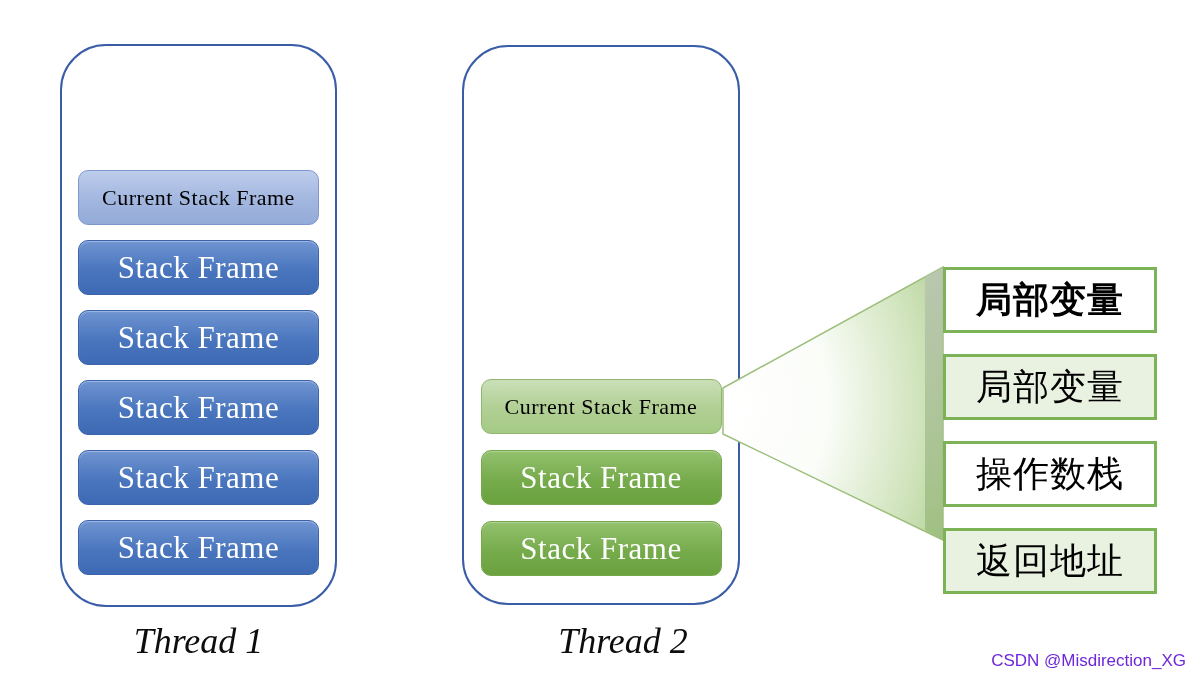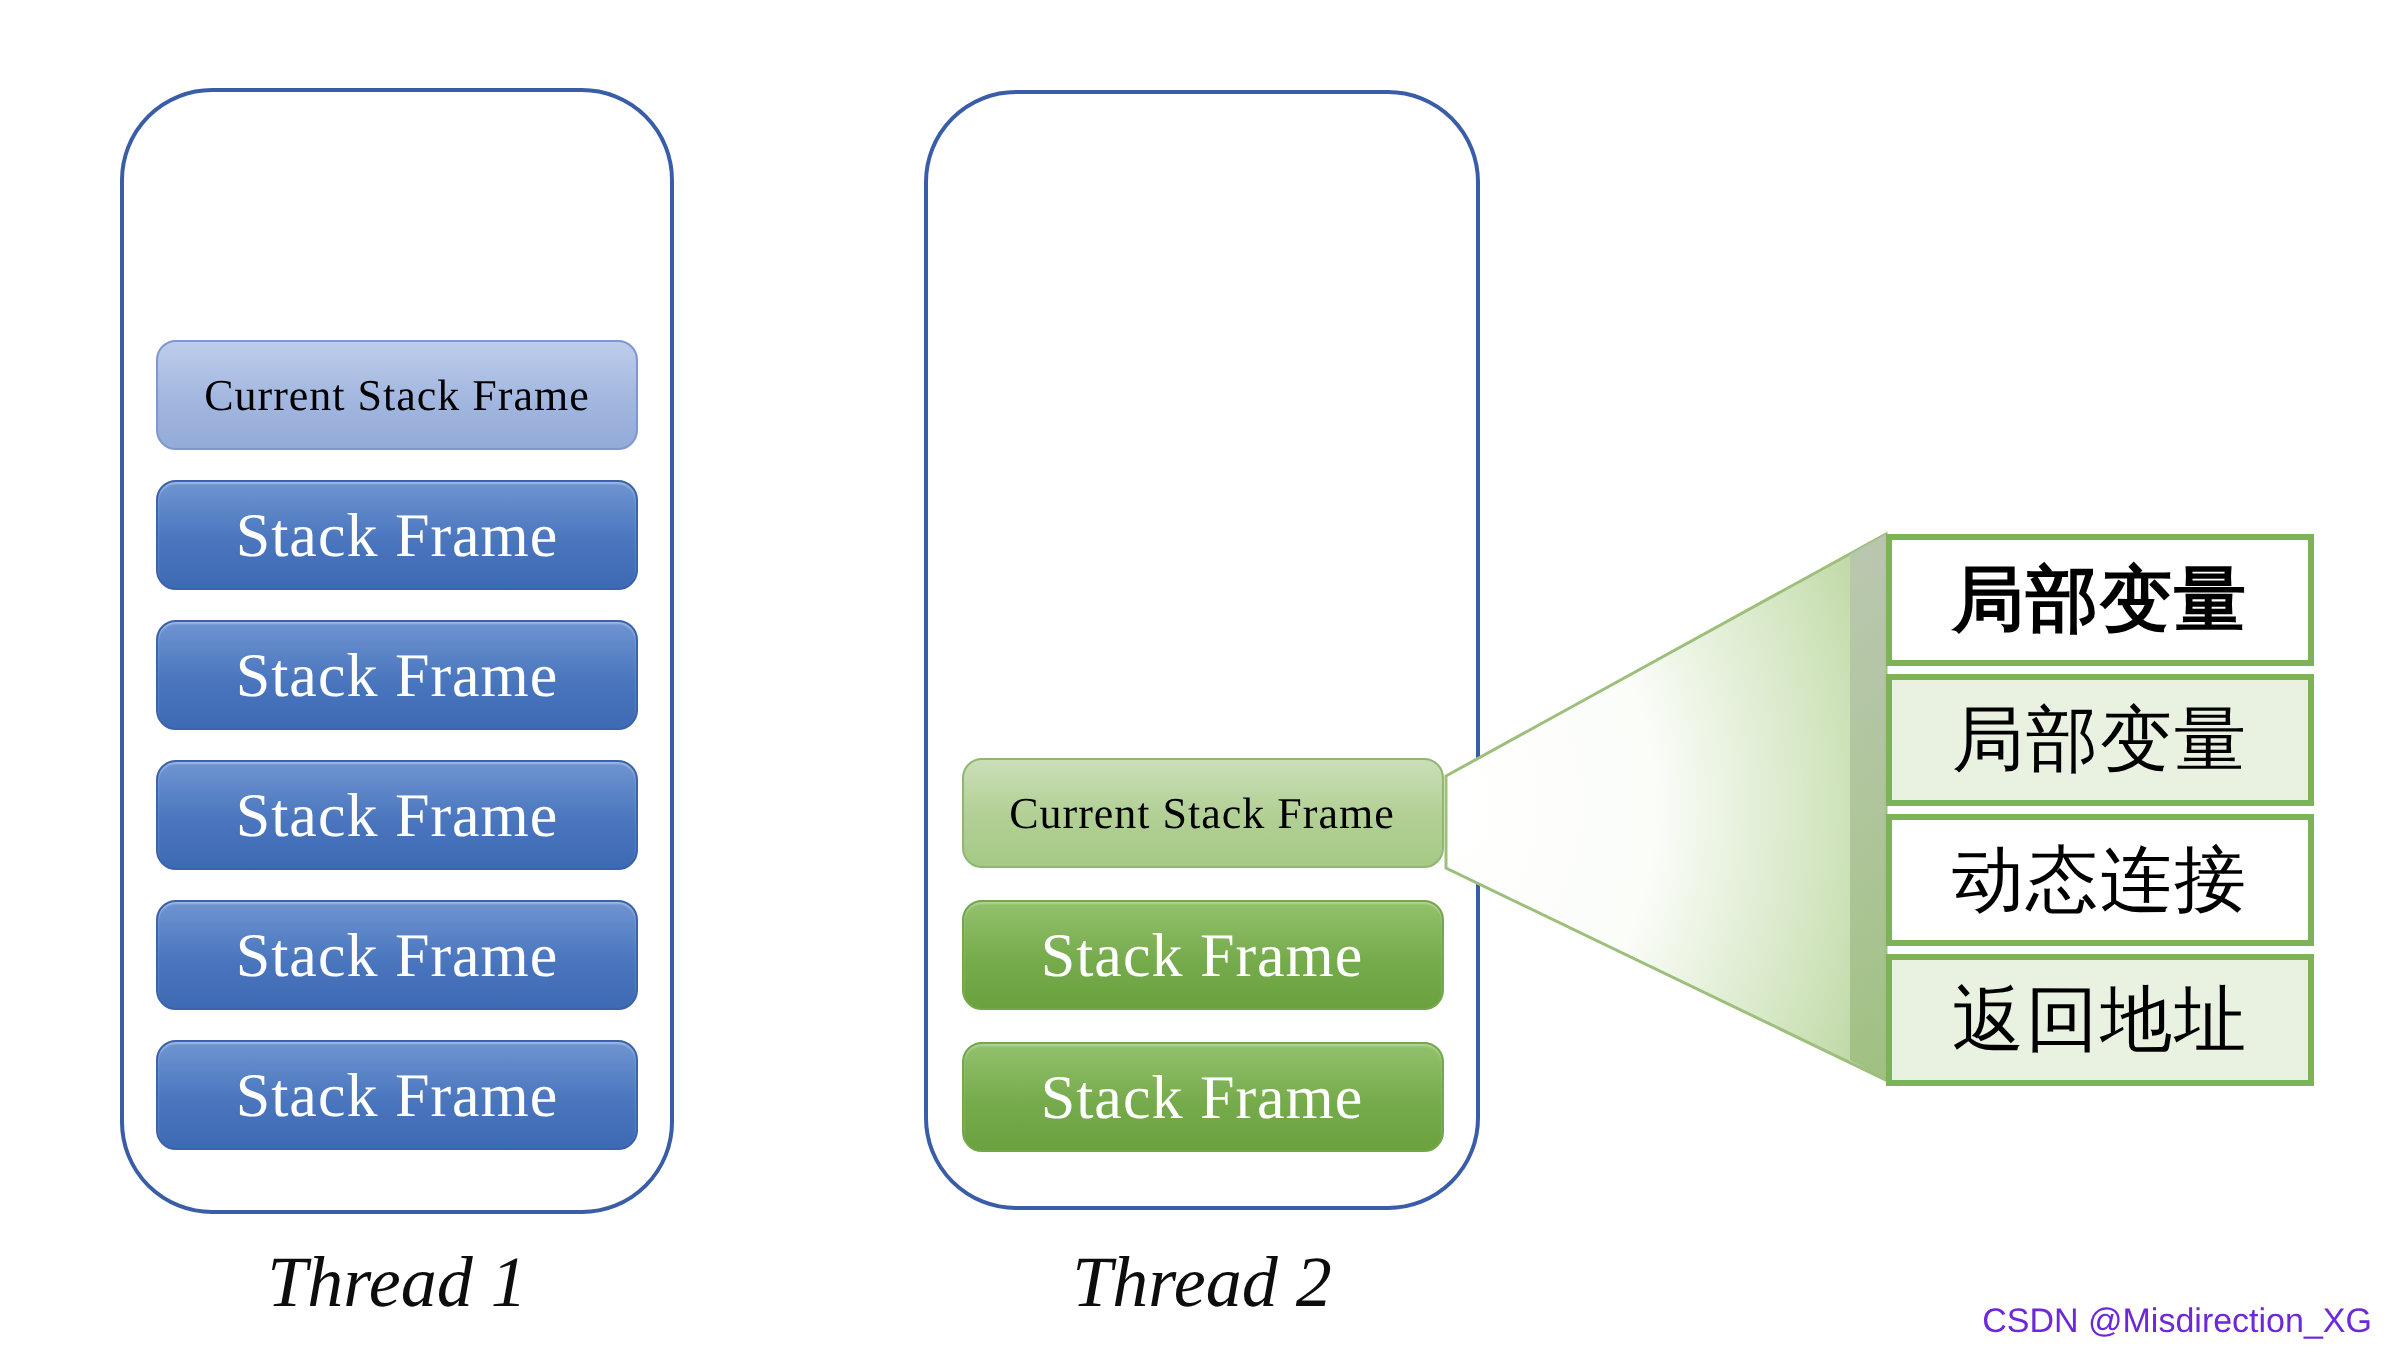--- a/index.html
+++ b/index.html
@@ -68,31 +68,31 @@
 
   
   .thread-label {
     position: absolute;
     text-align: center;
     font-size: 36px;
     color: #0d0d0d;
     font-style: italic;
   }
   #thread1-label { left: 60px;  top: 620px; width: 277px; }
-  #thread2-label { left: 462px; top: 620px; width: 278px; }
+  #thread2-label { left: 484px; top: 620px; width: 278px; }
 
   
   .cone-svg { position: absolute; left: 718px; top: 263px; width: 230px; height: 281px; }
 
   
   .frame-table { position: absolute; left: 943px; top: 267px; width: 214px; }
   .trow {
     box-sizing: border-box;
     height: 66px;
-    margin-bottom: 4px;
+    margin-bottom: 21px;
     border: 3px solid #7cb356;
     display: flex;
     align-items: center;
     justify-content: center;
     font-size: 36px;
     color: #000000;
     letter-spacing: 1px;
   }
   .trow:last-child { margin-bottom: 0; }
   .trow.plain { background: #ffffff; }
@@ -144,19 +144,19 @@
         <stop offset="100%" stop-color="#9cbd7d"></stop>
       </linearGradient>
     </defs>
     <polygon points="5,125 225,4 225,277 5,171" fill="url(#coneGrad)" stroke="#9dbf7b" stroke-width="1.5"></polygon>
     <polygon points="207,14 225,4 225,277 207,267" fill="url(#stripGrad)" opacity="0.85"></polygon>
   </svg>
 
   <div class="frame-table">
     <div class="trow plain bold">局部变量</div>
     <div class="trow alt">局部变量</div>
-    <div class="trow plain">动态连接</div>
+    <div class="trow plain">操作数栈</div>
     <div class="trow alt">返回地址</div>
   </div>
 
   <div class="watermark">CSDN @Misdirection_XG</div>
 
 </div>
 
 </body></html>

